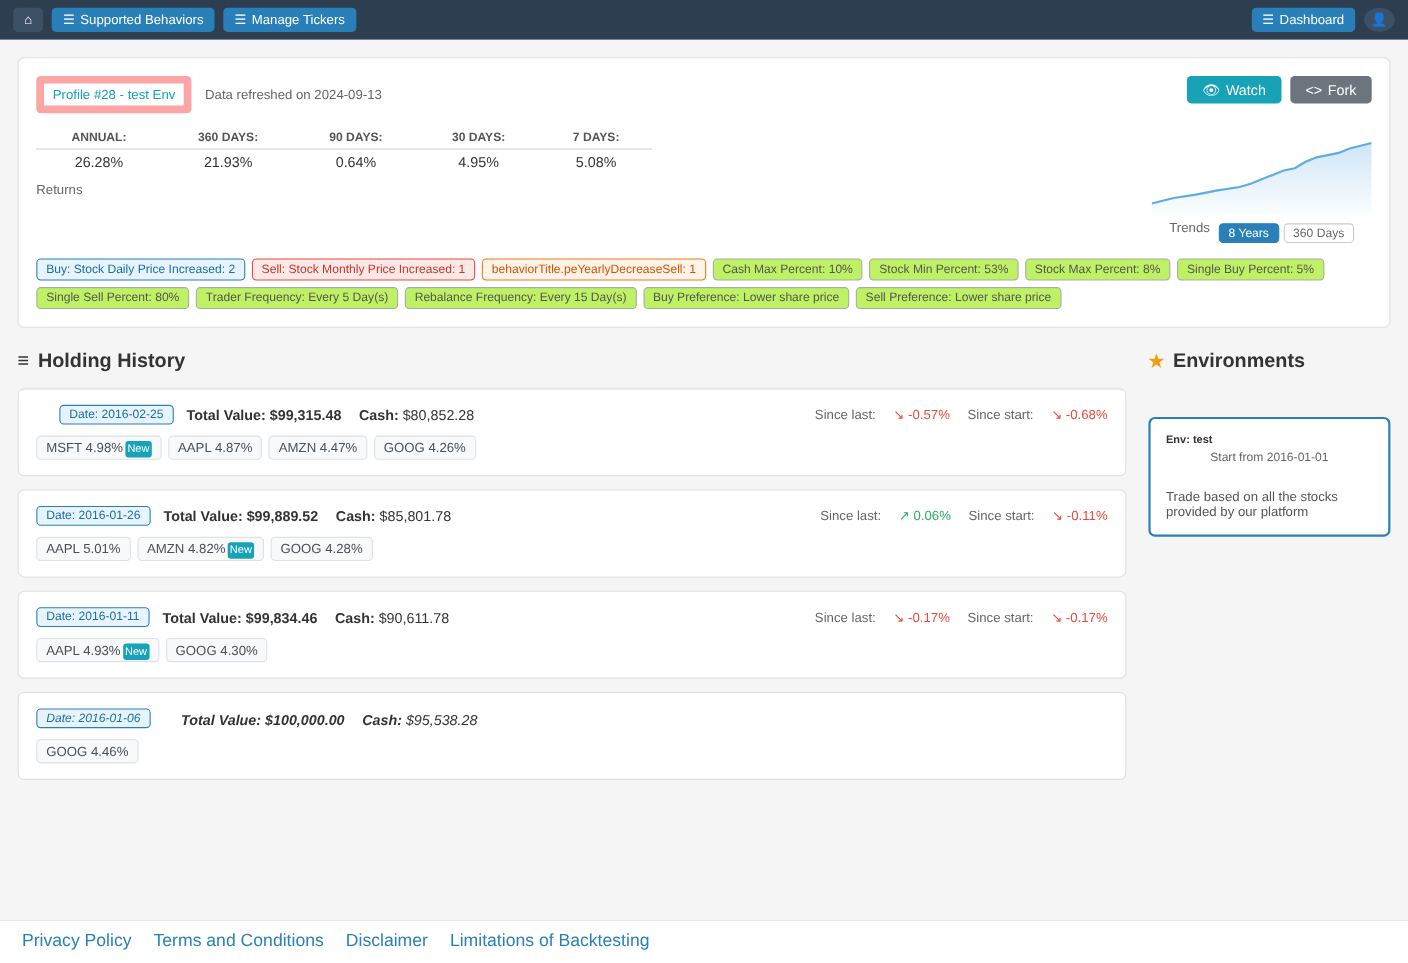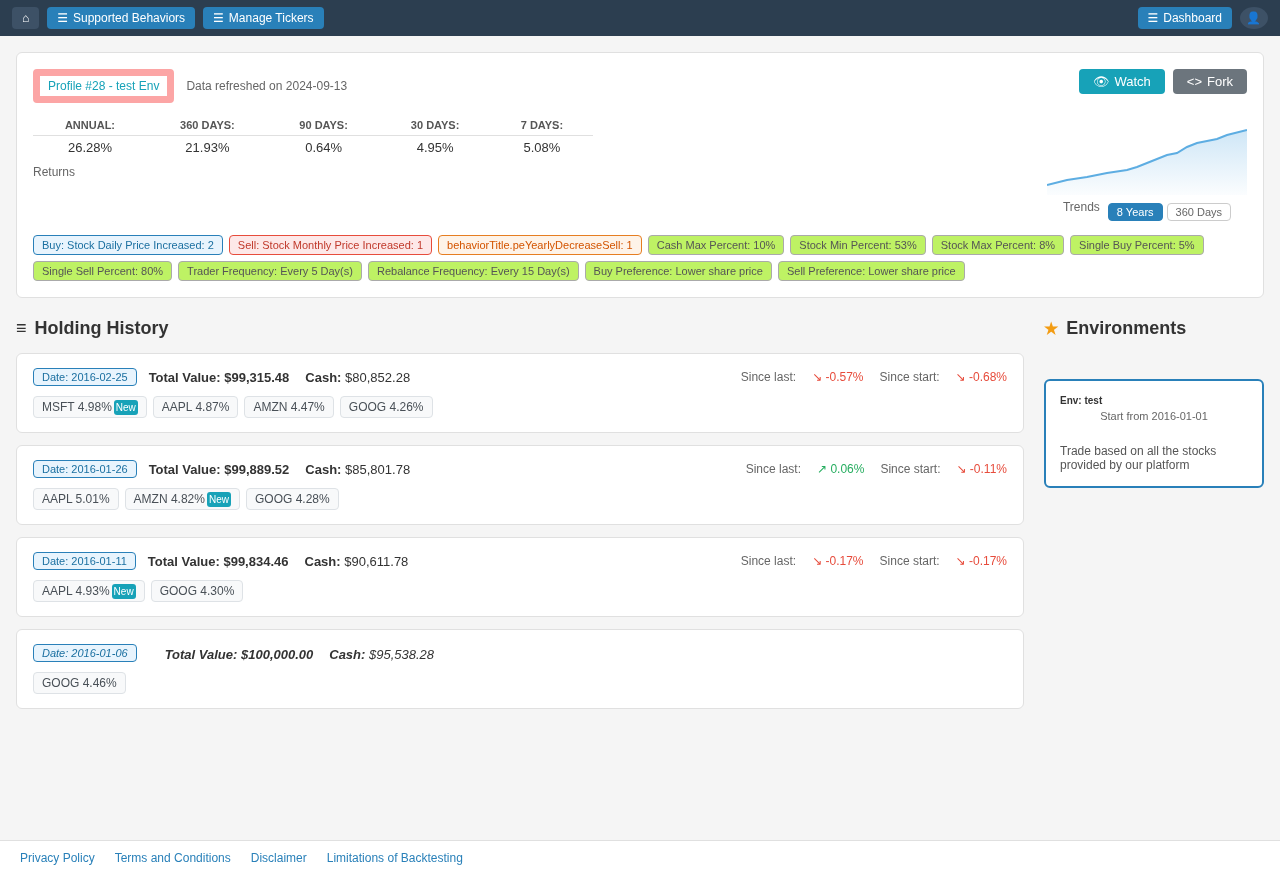--- a/index.html
+++ b/index.html
@@ -127,21 +127,21 @@
     .env-name { font-weight: 600; font-size: 10px; margin-bottom: 4px; }
     .env-start { font-size: 11px; color: #666; margin-bottom: 22px; text-align: center; }
     .env-desc { font-size: 12px; color: #555; }
 
     
     footer {
       background: #fff; border-top: 1px solid #e0e0e0; padding: 10px 20px;
       display: flex; gap: 20px; margin-top: 20px;
       position: fixed; bottom: 0; left: 0; right: 0;
     }
-    footer a { font-size: 12px; color: #2980b9; text-decoration: none; }
+    footer a { font-size: 16px; color: #2980b9; text-decoration: none; }
 
     
     .trend-svg { display: block; }
   </style>
 </head>
 <body>
 
 <nav class="top-nav">
   <div class="top-nav-left">
     <button class="nav-btn nav-btn-home">
@@ -253,21 +253,21 @@
 
     <div class="holding-main">
       <div class="section-title">
         <span class="stack-icon">≡</span>
         <span>Holding History</span>
       </div>
 
       <div id="holdings-container">
           <div class="holding-card">
             <div class="holding-card-header">
-              <div style="display: flex; align-items: center; gap: 12px;">
+              <div style="display: flex; align-items: center; gap: 12px; margin-left: 21px;">
                 <span class="holding-date-tag">Date: 2016-02-25</span>
                 <div class="holding-values">
                   <span class="total-value"><strong>Total Value:</strong> $99,315.48</span>
                   <span class="cash-value"><strong>Cash:</strong> $80,852.28</span>
                 </div>
               </div>
               <div class="since-area">
                 <span class="since-label">Since last:</span>
                 <span class="since-val-neg">↘ -0.57%</span>
                 <span class="since-label">Since start:</span>

